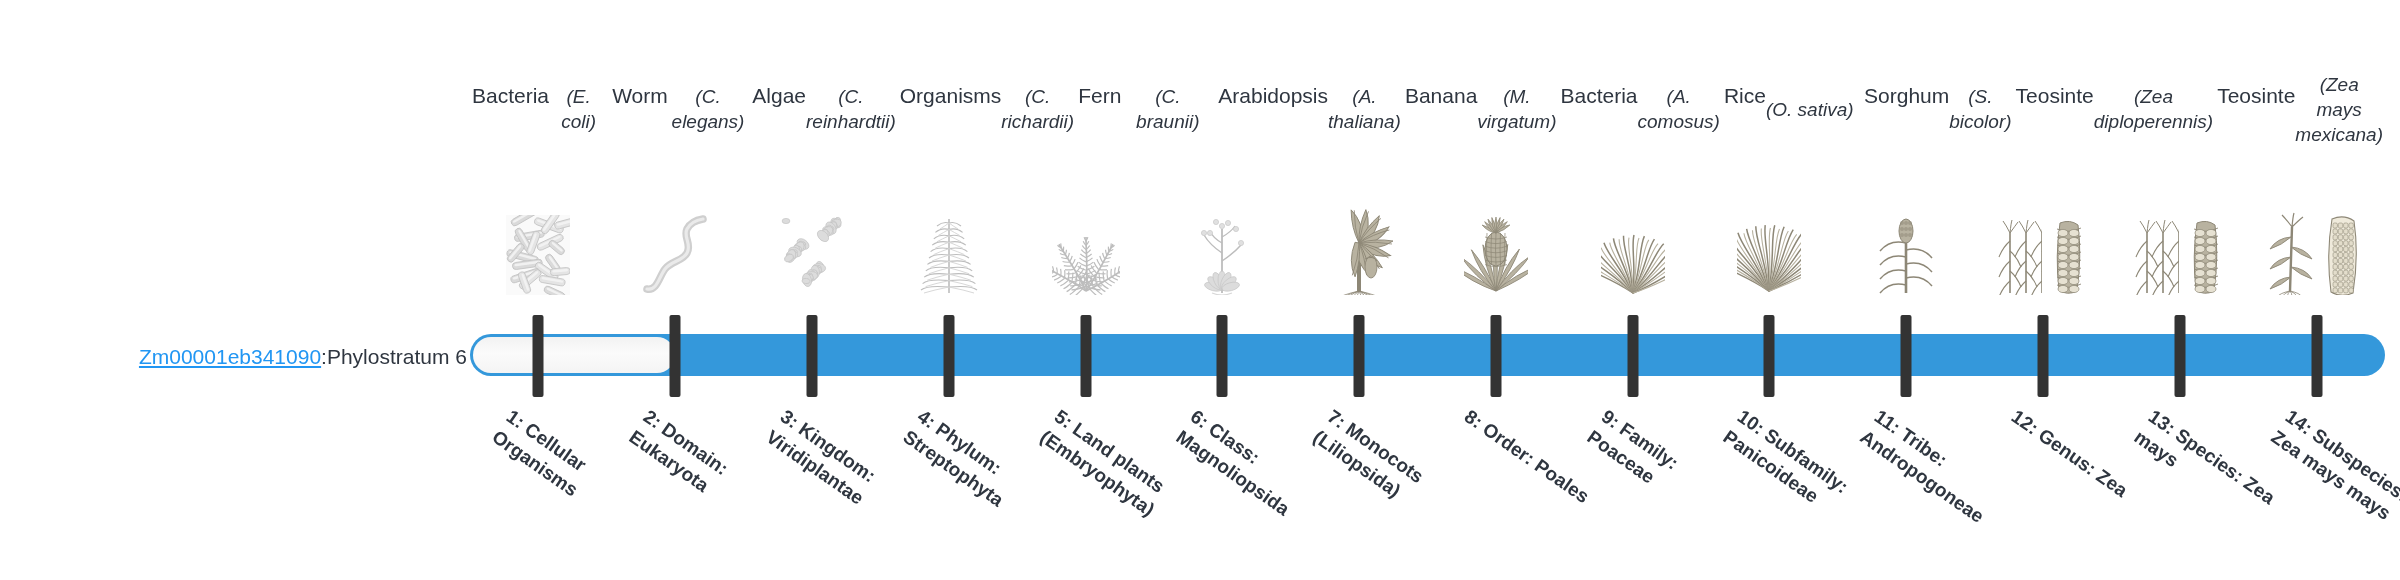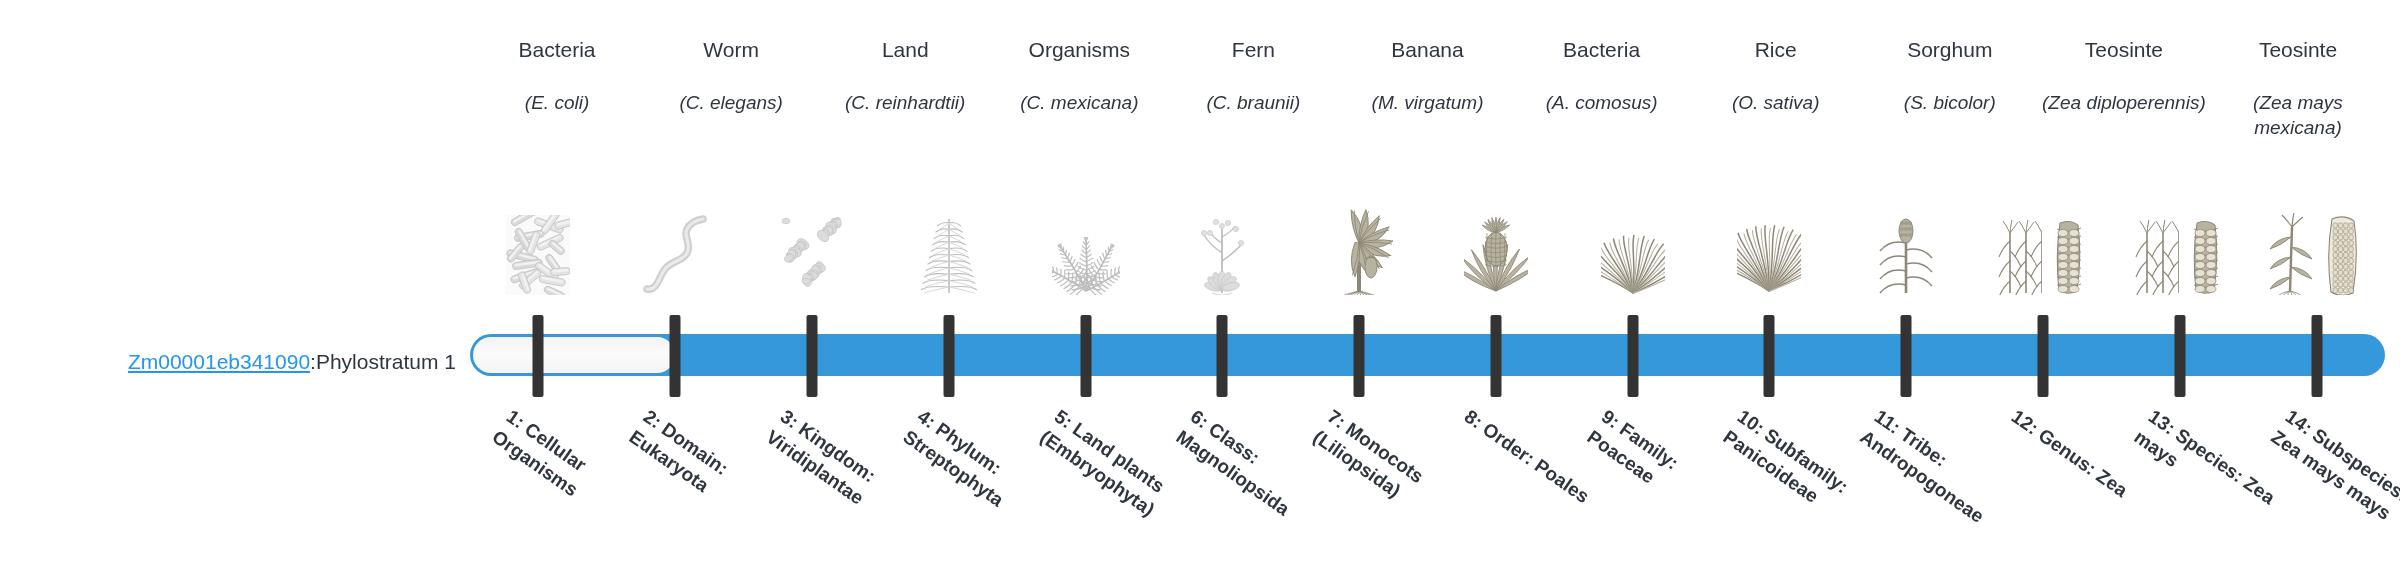--- a/index.html
+++ b/index.html
@@ -14,21 +14,21 @@
 
   
   
   #figure{position:absolute;left:0;top:0;width:2400px;height:580px;}
 
   .track-area{position:absolute;left:470px;top:0;width:1915px;height:580px;}
 
   
   .headers{position:absolute;left:0;top:36px;width:100%;height:120px;
            display:flex;}
-  .col-head{flex:1 1 0;display:flex;flex-direction:column;align-items:center;
+  .col-head{flex:1 1 0;display:flex;flex-direction:row;align-items:center;
             justify-content:flex-start;padding:0 2px;box-sizing:border-box;}
   .common{font-size:21px;line-height:28px;color:#2f3640;white-space:nowrap;}
   .sci{font-size:19px;line-height:25px;color:#2f3640;font-style:italic;
        text-align:center;margin-top:26px;}
 
   
   .images{position:absolute;left:0;top:160px;width:100%;height:135px;display:flex;}
   .col-img{flex:1 1 0;display:flex;align-items:flex-end;justify-content:center;
            gap:4px;height:135px;}
   .organism{display:block;}
@@ -61,59 +61,63 @@
     position:absolute;top:0;
     width:168px;
     transform-origin:left top;
     transform:rotate(35deg);
     font-size:19px;line-height:25px;font-weight:bold;
     color:#2f3640;
     white-space:normal;
     text-align:left;
   }
   .gene-row{
-    position:absolute;left:36px;top:340px;width:420px;height:34px;
-    display:flex;align-items:flex-end;justify-content:flex-end;
+    position:absolute;left:47px;top:340px;width:420px;height:34px;
+    display:flex;align-items:center;justify-content:flex-end;
     font-size:21px;color:#2f3640;white-space:nowrap;
   }
   .gene-id{color:#2196f3;text-decoration:underline;cursor:pointer;}
 </style>
 </head>
 <body>
 
 <div id="figure">
 
   <div class="gene-row">
     <span class="gene-id" style="color: rgb(33, 150, 243);">Zm00001eb341090</span>
       <span>: </span>
-      <span>Phylostratum 1</span>
+      <span>Phylostratum 6</span>
   </div>
 
   <div class="track-area">
 
     <div class="headers" id="headers">
         <div class="col-head">
           <div class="common">Bacteria</div>
           <div class="sci">(E. coli)</div>
         </div>
         <div class="col-head">
           <div class="common">Worm</div>
           <div class="sci">(C. elegans)</div>
         </div>
         <div class="col-head">
-          <div class="common">Land</div>
+          <div class="common">Algae</div>
           <div class="sci">(C. reinhardtii)</div>
         </div>
         <div class="col-head">
           <div class="common">Organisms</div>
-          <div class="sci">(C. mexicana)</div>
+          <div class="sci">(C. richardii)</div>
         </div>
         <div class="col-head">
           <div class="common">Fern</div>
           <div class="sci">(C. braunii)</div>
+        </div>
+        <div class="col-head">
+          <div class="common">Arabidopsis</div>
+          <div class="sci">(A. thaliana)</div>
         </div>
         <div class="col-head">
           <div class="common">Banana</div>
           <div class="sci">(M. virgatum)</div>
         </div>
         <div class="col-head">
           <div class="common">Bacteria</div>
           <div class="sci">(A. comosus)</div>
         </div>
         <div class="col-head">

